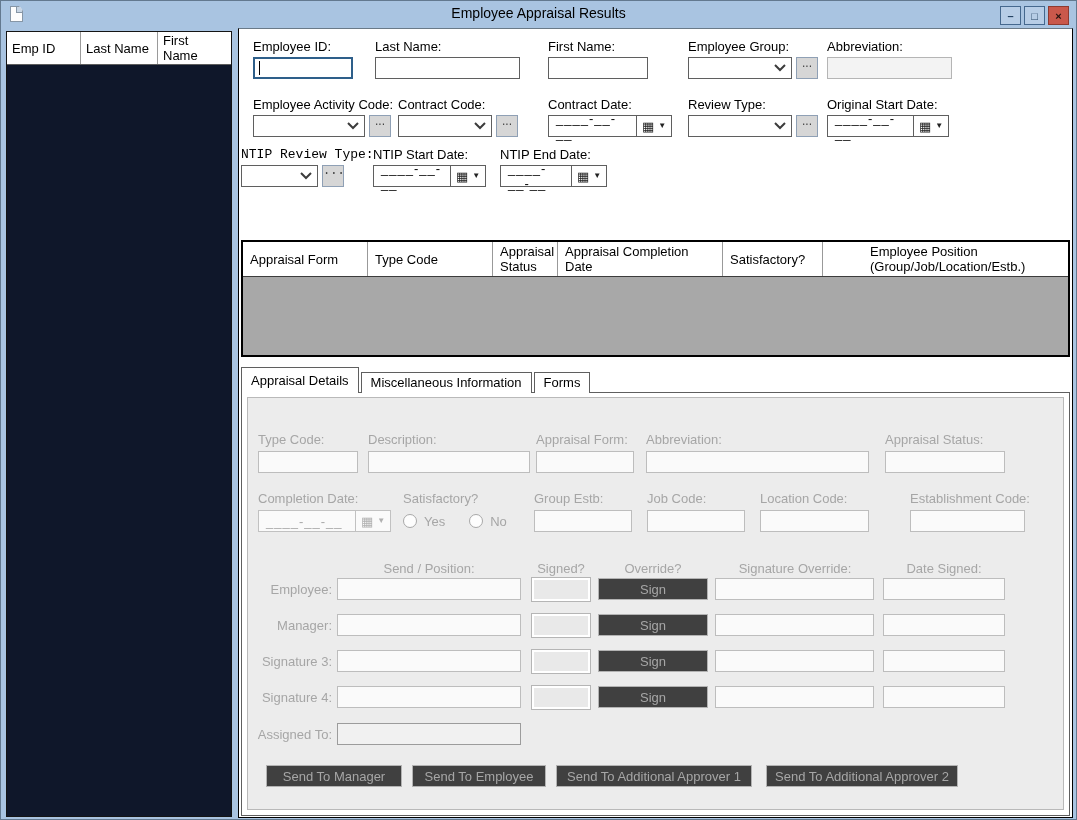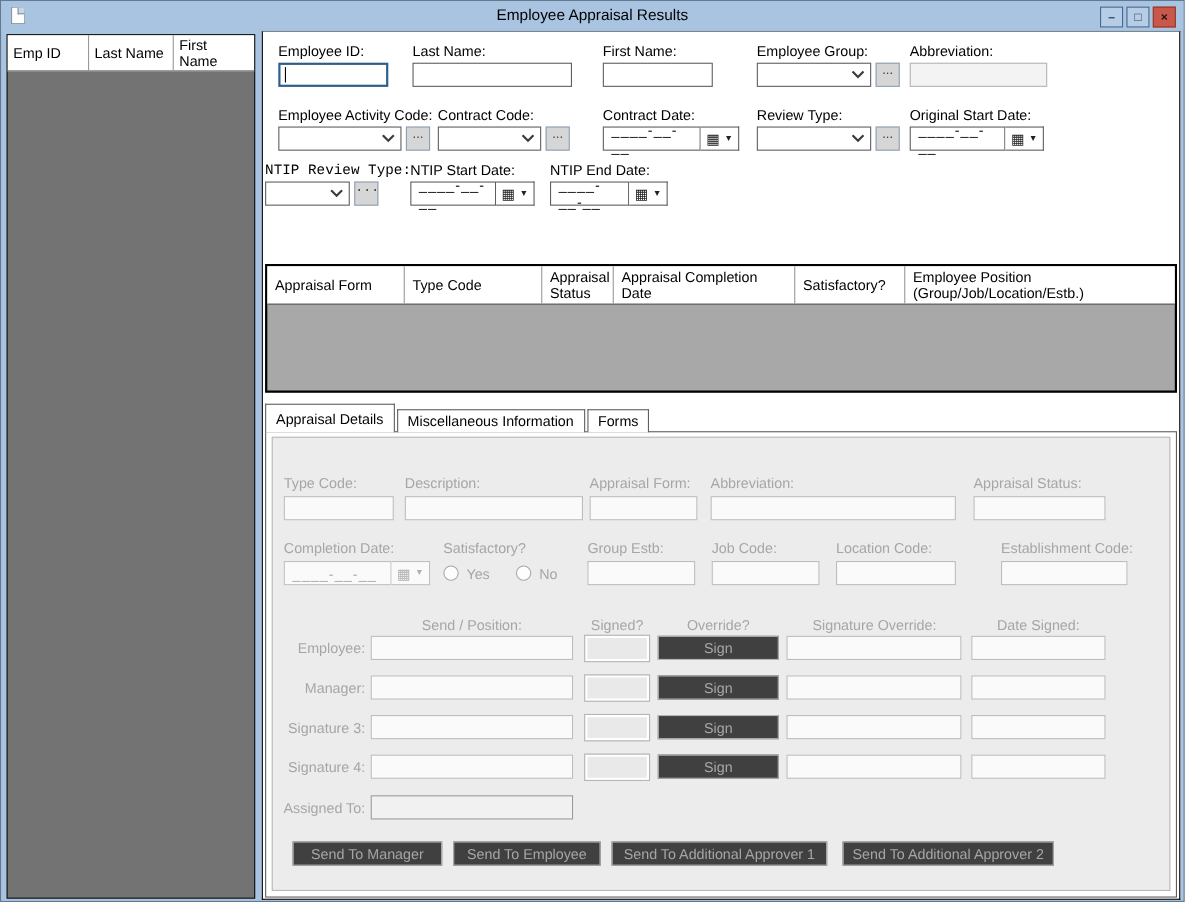--- a/index.html
+++ b/index.html
@@ -13,21 +13,21 @@
   .doc-icon { position:absolute; left:9px; top:5px; width:13px; height:16px; background:#fdfdfd; border:1px solid #8696a6;
               clip-path: polygon(0 0, 70% 0, 100% 30%, 100% 100%, 0 100%); }
   .doc-icon::after { content:""; position:absolute; right:0; top:0; width:5px; height:5px; background:#c7d5e4; border-left:1px solid #8696a6; border-bottom:1px solid #8696a6; }
   .win-title { position:absolute; left:0; right:0; top:4px; text-align:center; font-size:14px; color:#000; }
   .win-buttons { position:absolute; right:7px; top:5px; display:flex; gap:3px; }
   .winbtn { width:21px; height:19px; display:flex; align-items:center; justify-content:center;
             background:#b7cde6; border:1px solid #45688e; font-size:11px; font-weight:bold; color:#1d3c5d; cursor:default; }
   .winbtn.close { background:#c9584b; border-color:#8e3a30; color:#26130f; }
 
   
-  .emp-list { position:absolute; left:5px; top:30px; width:226px; height:786px; background:#737373; border:1px solid #141414; }
+  .emp-list { position:absolute; left:5px; top:30px; width:226px; height:786px; background:#0f172a; border:1px solid #141414; }
   .emp-list-header { display:flex; background:#ffffff; border-bottom:1px solid #5d5d5d; height:33px; }
   .emp-col { font-size:13px; color:#000; padding:2px 5px; border-right:1px solid #9a9a9a; display:flex; align-items:center; }
   .emp-col.c1 { width:74px; } .emp-col.c2 { width:77px; } .emp-col.c3 { flex:1; border-right:none; }
   .emp-list-body { height:calc(100% - 33px); }
 
   
   .content { position:absolute; left:237px; top:27px; width:835px; height:790px; background:#ffffff; border:1px solid #000; border-top:1px solid #6a7a88; }
 
   
   .fg { position:absolute; }
@@ -43,21 +43,21 @@
   .datefield { display:flex; height:22px; }
   .date-mask { border:1px solid #5f5f5f; background:#fff; display:flex; align-items:center; padding:0 7px; font-size:13px; color:#000; letter-spacing:1px; }
   .calbtn { border:1px solid #5f5f5f; border-left:none; background:#fff; display:flex; align-items:center; gap:4px; padding:0 5px; cursor:default; }
   .cal-glyph { font-size:13px; color:#222; line-height:1; }
   .cal-arrow { font-size:8px; color:#222; line-height:1; }
 
   
   .results-table { position:absolute; left:2px; top:211px; width:829px; height:117px; border:2px solid #000; background:#a8a8a8; }
   .rt-header { display:flex; background:#ffffff; border-bottom:1px solid #3c3c3c; min-height:34px; }
   .rt-col { font-size:13px; color:#000; padding:2px 7px; border-right:1px solid #999; display:flex; align-items:center; }
-  .rt-col.w1{width:125px;} .rt-col.w2{width:125px;} .rt-col.w3{width:65px;} .rt-col.w4{width:165px;} .rt-col.w5{width:100px;} .rt-col.w6{flex:1;border-right:none;}
+  .rt-col.w1{width:125px;} .rt-col.w2{width:125px;} .rt-col.w3{width:65px;} .rt-col.w4{width:165px;} .rt-col.w5{width:100px;} .rt-col.w6{flex:1;border-right:none;margin-left:40px;}
 
   
   .tabstrip { position:absolute; left:2px; top:338px; display:flex; align-items:flex-end; height:26px; z-index:3; }
   .tab { background:#fff; border:1px solid #5f5f5f; border-bottom:none; padding:2px 9px 0; font-size:13px; height:21px; margin-right:2px; cursor:default; }
   .tab.active { height:26px; padding-top:5px; position:relative; z-index:4; }
   .tab-panel { position:absolute; left:2px; top:363px; width:829px; height:424px; background:#fff; border:1px solid #5f5f5f; z-index:2; }
   .panel-inner { position:absolute; left:5px; right:5px; top:4px; bottom:5px; background:#ececec; border:1px solid #b9b9b9; }
 
   
   .d-label { color:#a6a6a6; font-size:13px; white-space:nowrap; }

